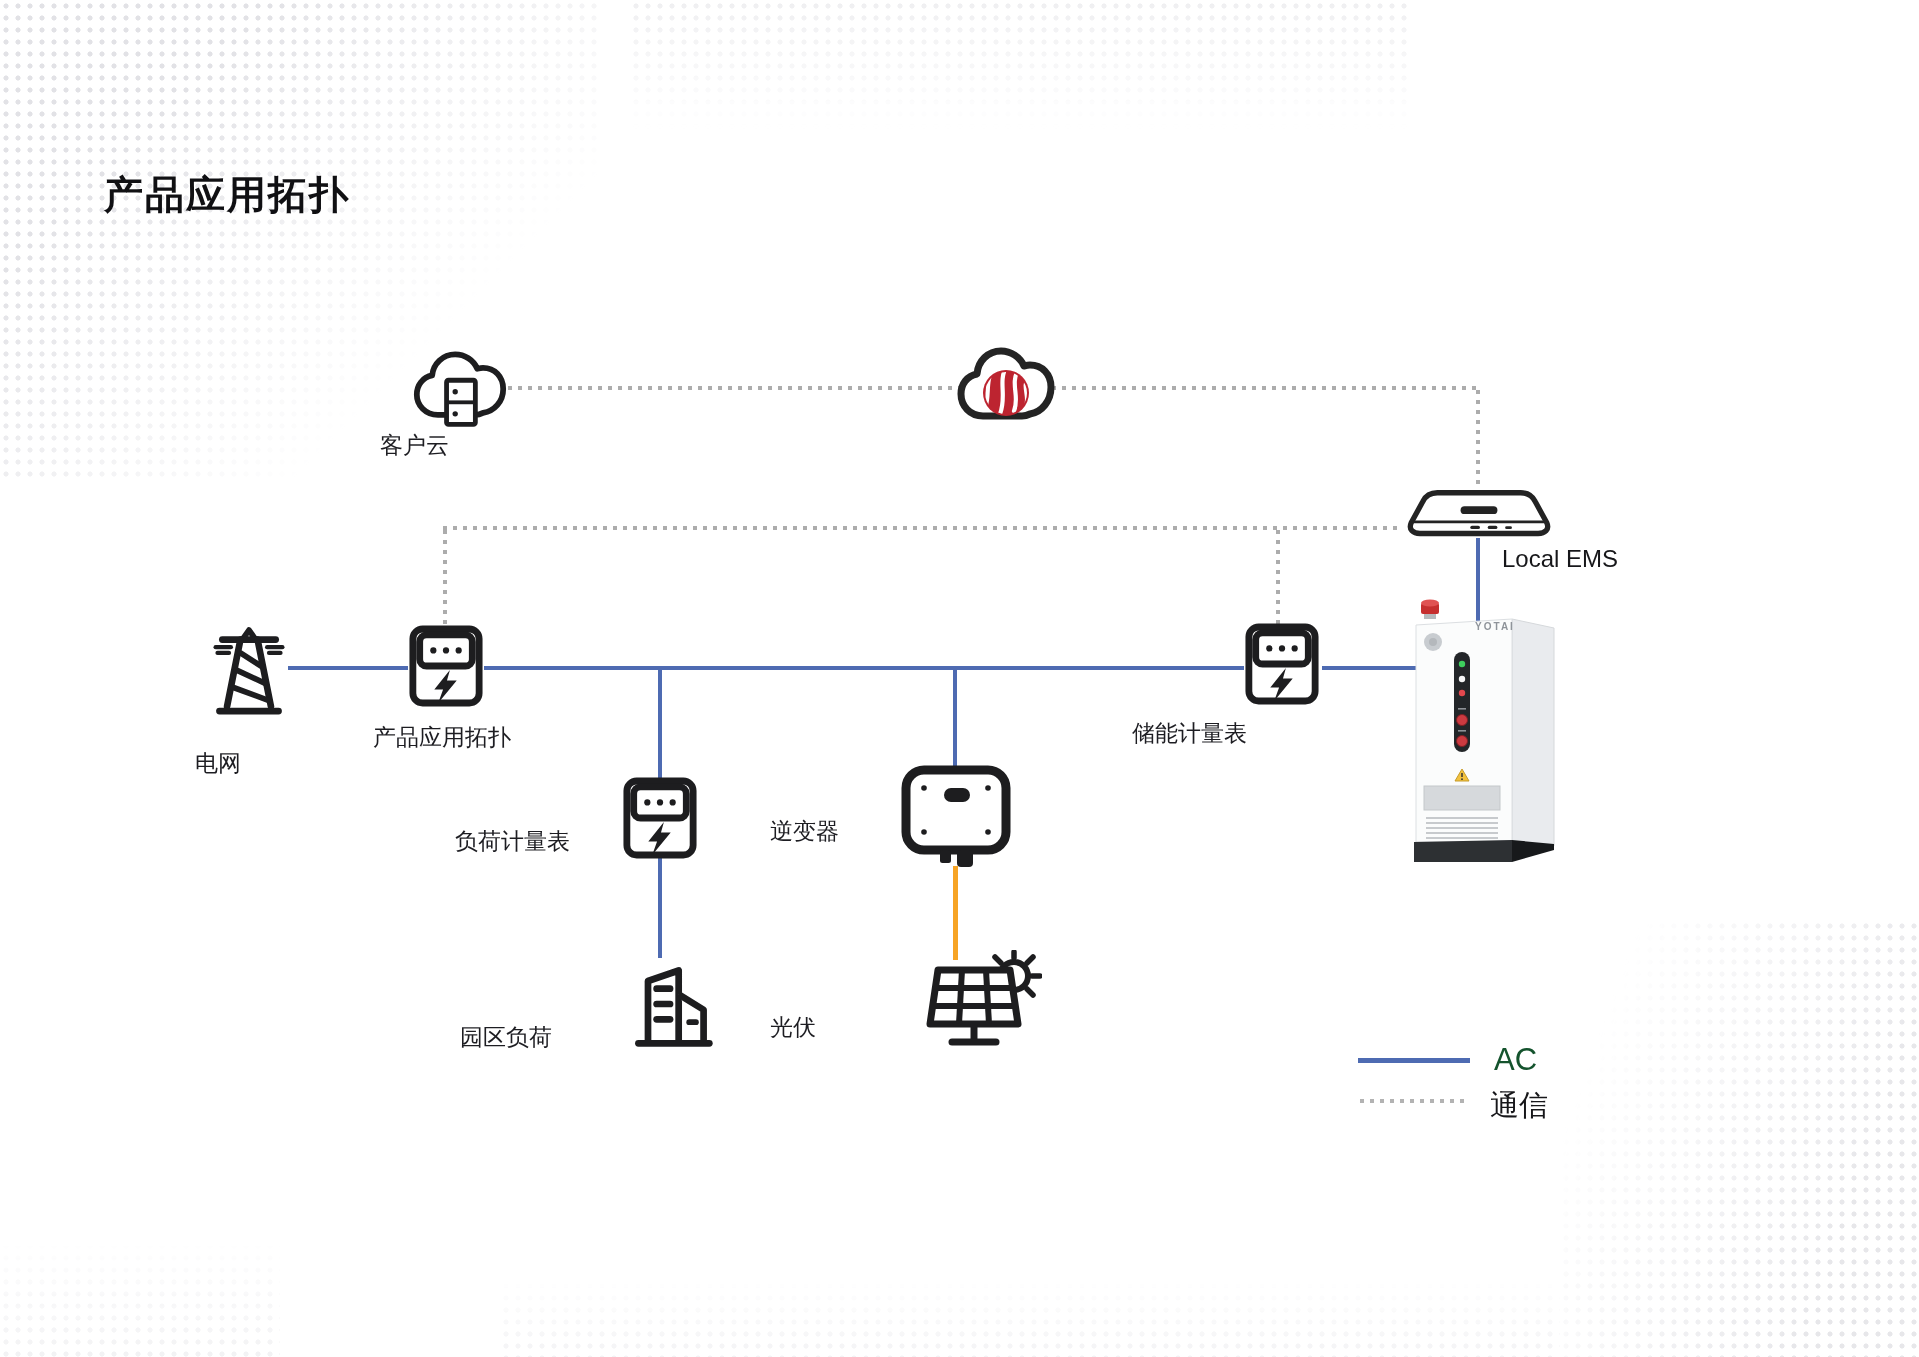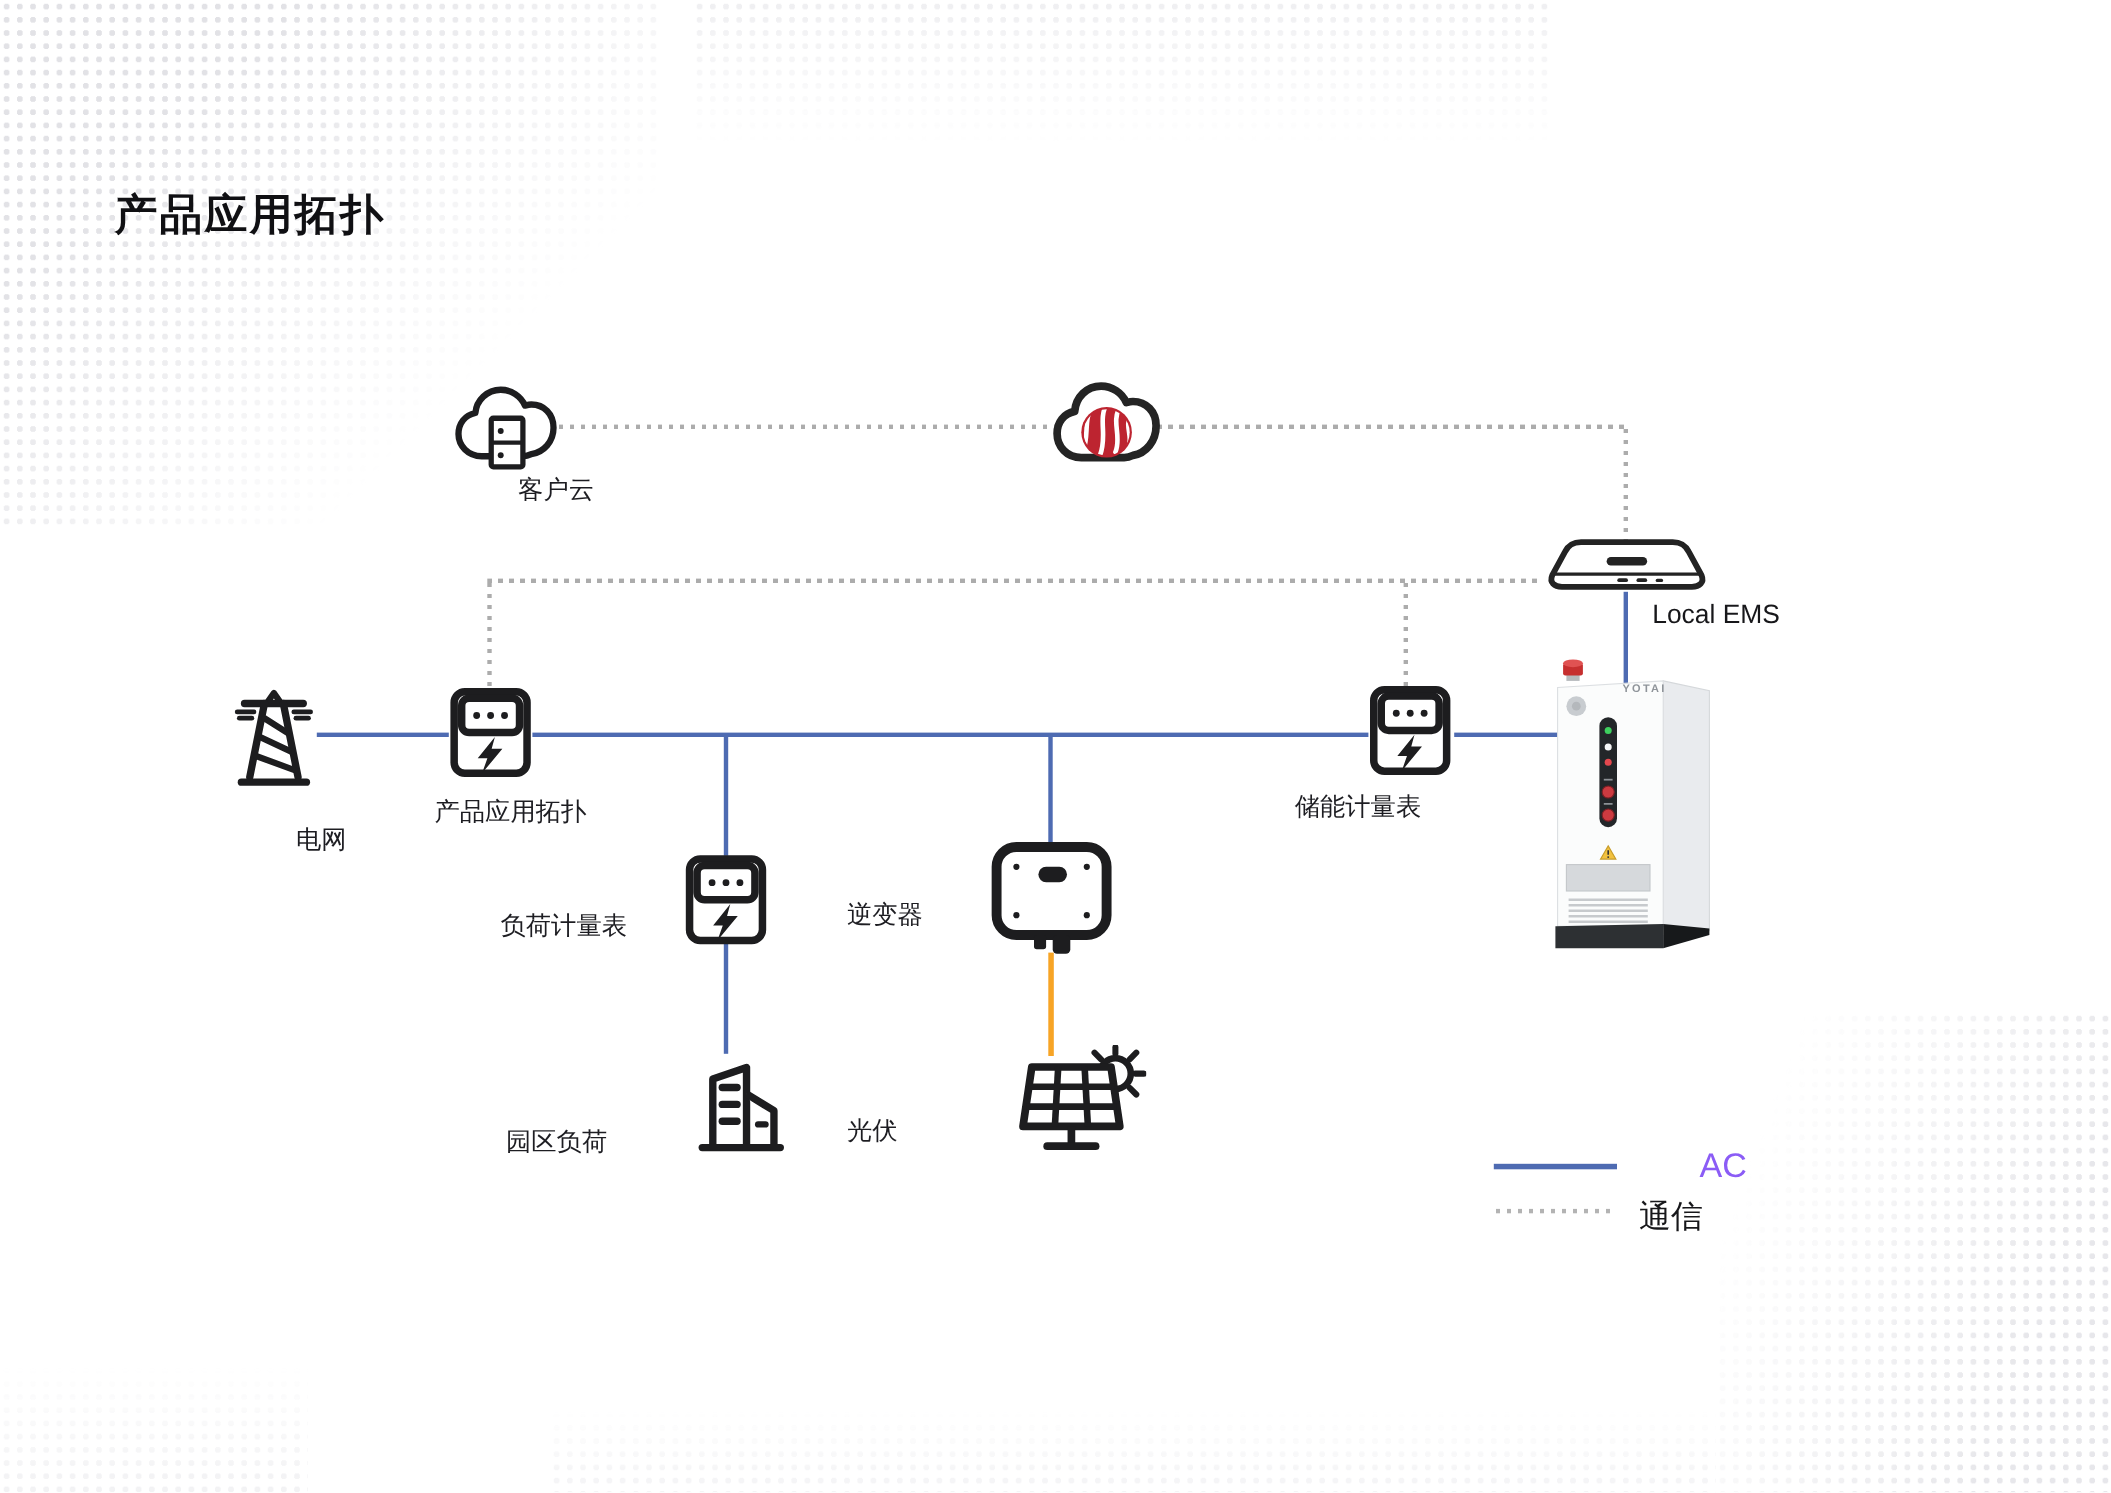--- a/index.html
+++ b/index.html
@@ -26,35 +26,35 @@
     -webkit-mask-image:linear-gradient(0deg,#000,transparent);
     mask-image:linear-gradient(0deg,#000,transparent);}
   .dots-bc{left:500px;top:1280px;width:1060px;height:77px;opacity:.4;
     -webkit-mask-image:linear-gradient(0deg,#000,transparent);
     mask-image:linear-gradient(0deg,#000,transparent);}
 
   .title{position:absolute;left:104px;top:168px;font-size:39px;font-weight:700;letter-spacing:2px;color:#101013;}
 
   .node{position:absolute;}
   .lbl{position:absolute;font-size:23px;color:#1d1d22;white-space:nowrap;}
-  .lbl.center{text-align:right;}
+  .lbl.center{text-align:left;}
   .lbl.right{}
 
   
   .ln{position:absolute;}
   .ac-h{height:4px;background:#4e6bb2;}
   .ac-v{width:4px;background:#4e6bb2;}
   .dc-v{width:5px;background:#f7a425;}
   .comm-h{height:4px;background-image:repeating-linear-gradient(90deg,#acacac 0 4px,transparent 4px 10px);}
   .comm-v{width:4px;background-image:repeating-linear-gradient(180deg,#acacac 0 4px,transparent 4px 10px);}
 
   .legend-ac-line{position:absolute;left:1358px;top:1058px;width:112px;height:5px;background:#4e6bb2;}
   .legend-comm-line{position:absolute;left:1360px;top:1099px;width:108px;height:4px;
     background-image:repeating-linear-gradient(90deg,#b3b3b3 0 4px,transparent 4px 10px);}
-  .legend-lbl-ac{position:absolute;left:1545px;top:1042px;font-size:31px;color:#8b5cf6;}
+  .legend-lbl-ac{position:absolute;left:1494px;top:1042px;font-size:31px;color:#14532d;}
   .legend-lbl-comm{position:absolute;left:1490px;top:1086px;font-size:29px;color:#17171a;font-family:Liberation Serif, serif;}
 
   .cab-brand{position:absolute;left:1458px;top:621px;width:74px;text-align:center;
     font-size:10px;font-weight:bold;color:#8f949a;letter-spacing:2px;}
   .ems-lbl{position:absolute;left:1502px;top:545px;font-size:24px;color:#17171a;}
   svg{display:block;}
 </style>
 </head>
 <body>
 

